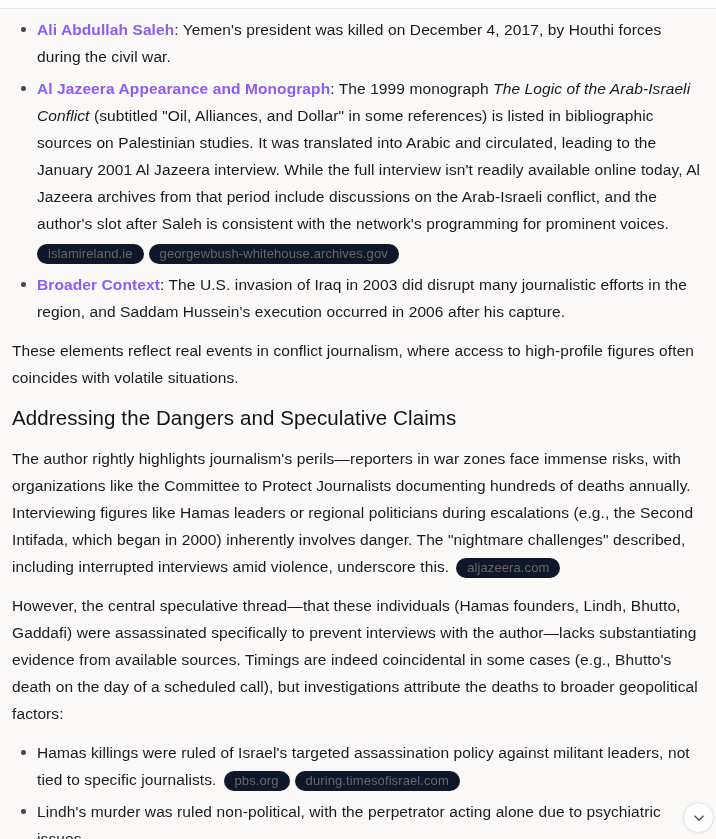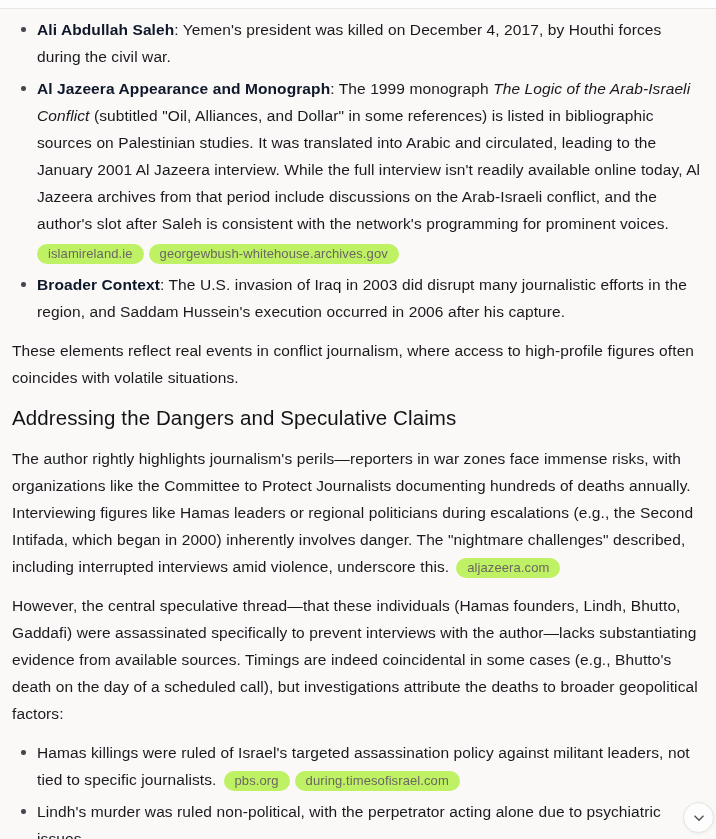--- a/index.html
+++ b/index.html
@@ -28,25 +28,25 @@
   ul.bullets > li::before {
     content: "";
     position: absolute;
     left: 9px;
     top: 11px;
     width: 4.5px;
     height: 4.5px;
     border-radius: 50%;
     background: #49454f;
   }
-  b, strong { font-weight: 700; color: #0f172a; }
+  b, strong { font-weight: 700; color: #8b5cf6; }
   .italic { font-style: italic; }
   .chip {
     display: inline-block;
-    background: #bef264;
+    background: #0f172a;
     color: #6b6762;
     font-size: 13px;
     line-height: 20px;
     padding: 0 11px;
     border-radius: 12px;
     margin-right: 5px;
     white-space: nowrap;
     vertical-align: baseline;
     cursor: pointer;
   }

